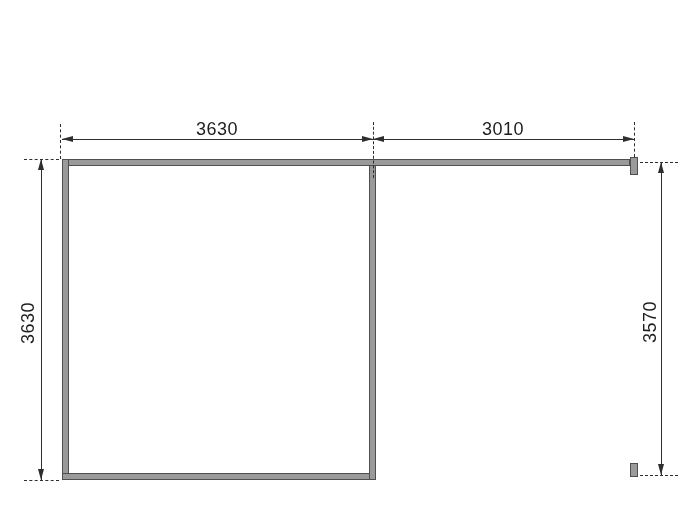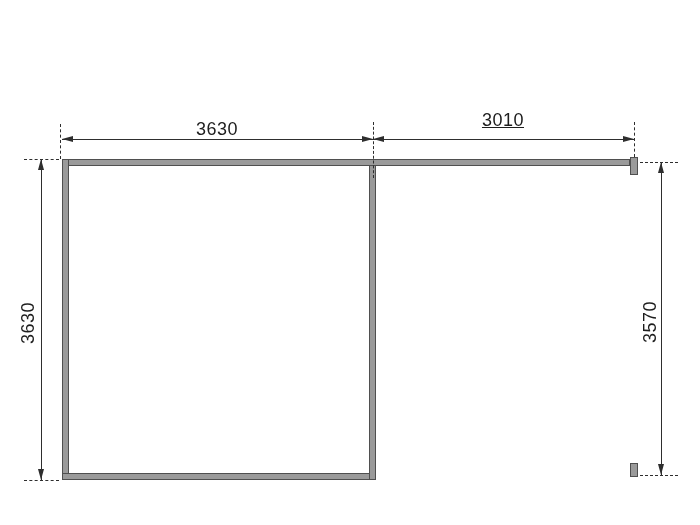--- a/index.html
+++ b/index.html
@@ -76,17 +76,17 @@
   <div class="arrow left" style="left:62px;top:96px;"></div>
   <div class="arrow right" style="left:362px;top:96px;"></div>
   <div class="arrow left" style="left:373px;top:96px;"></div>
   <div class="arrow right" style="left:623px;top:96px;"></div>
   <div class="arrow up" style="left:38px;top:119px;"></div>
   <div class="arrow down" style="left:38px;top:429px;"></div>
   <div class="arrow up" style="left:658px;top:122px;"></div>
   <div class="arrow down" style="left:658px;top:424px;"></div>
 
   <div class="dim-label" style="left:167px;top:79px;">3630</div>
-  <div class="dim-label" style="left:453px;top:70px;text-decoration:underline;">3010</div>
+  <div class="dim-label" style="left:453px;top:79px;">3010</div>
   <div class="dim-label vertical" style="left:-22px;top:273px;">3630</div>
   <div class="dim-label vertical" style="left:600px;top:272px;">3570</div>
 
 </div>
 
 </body></html>

